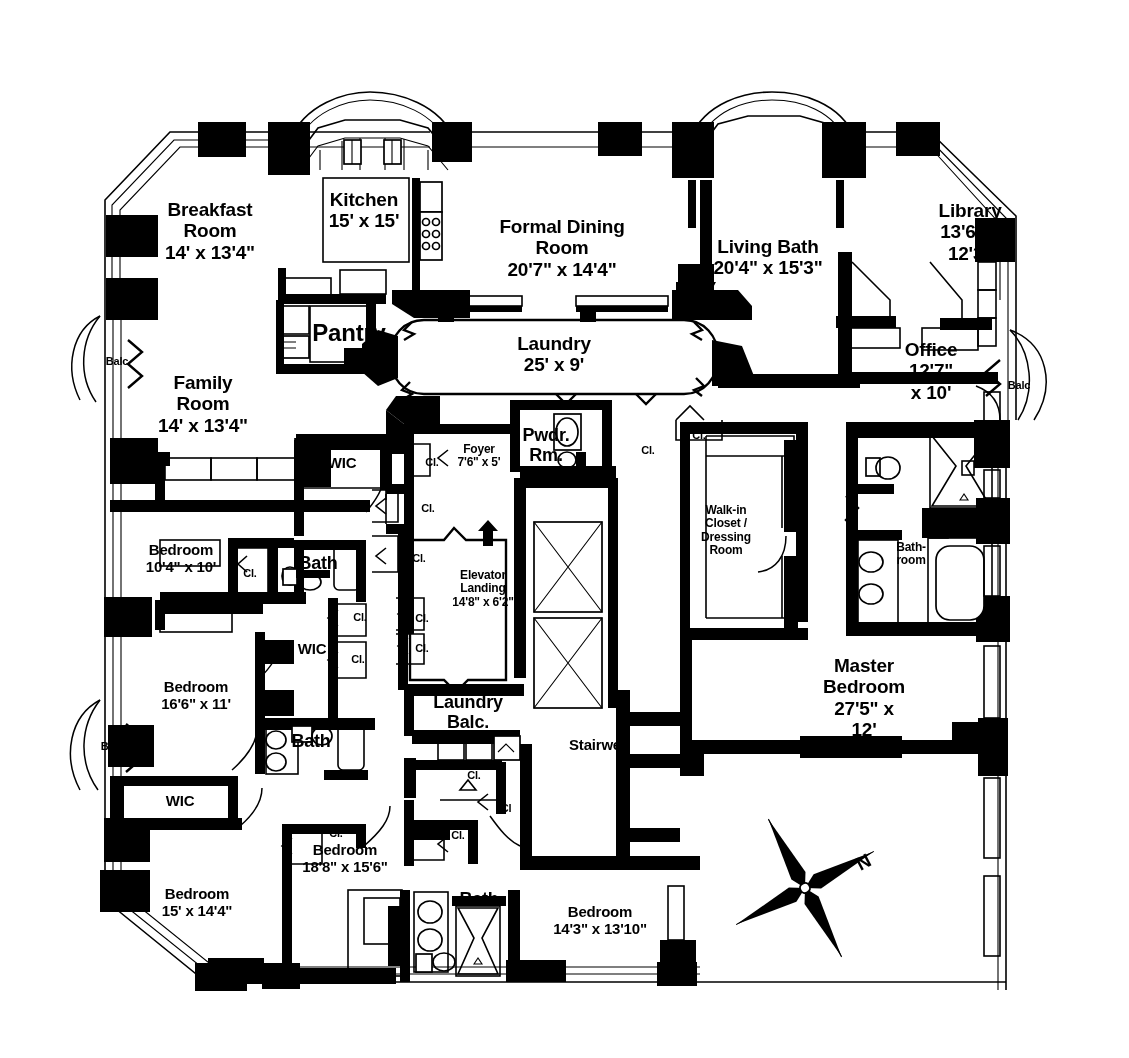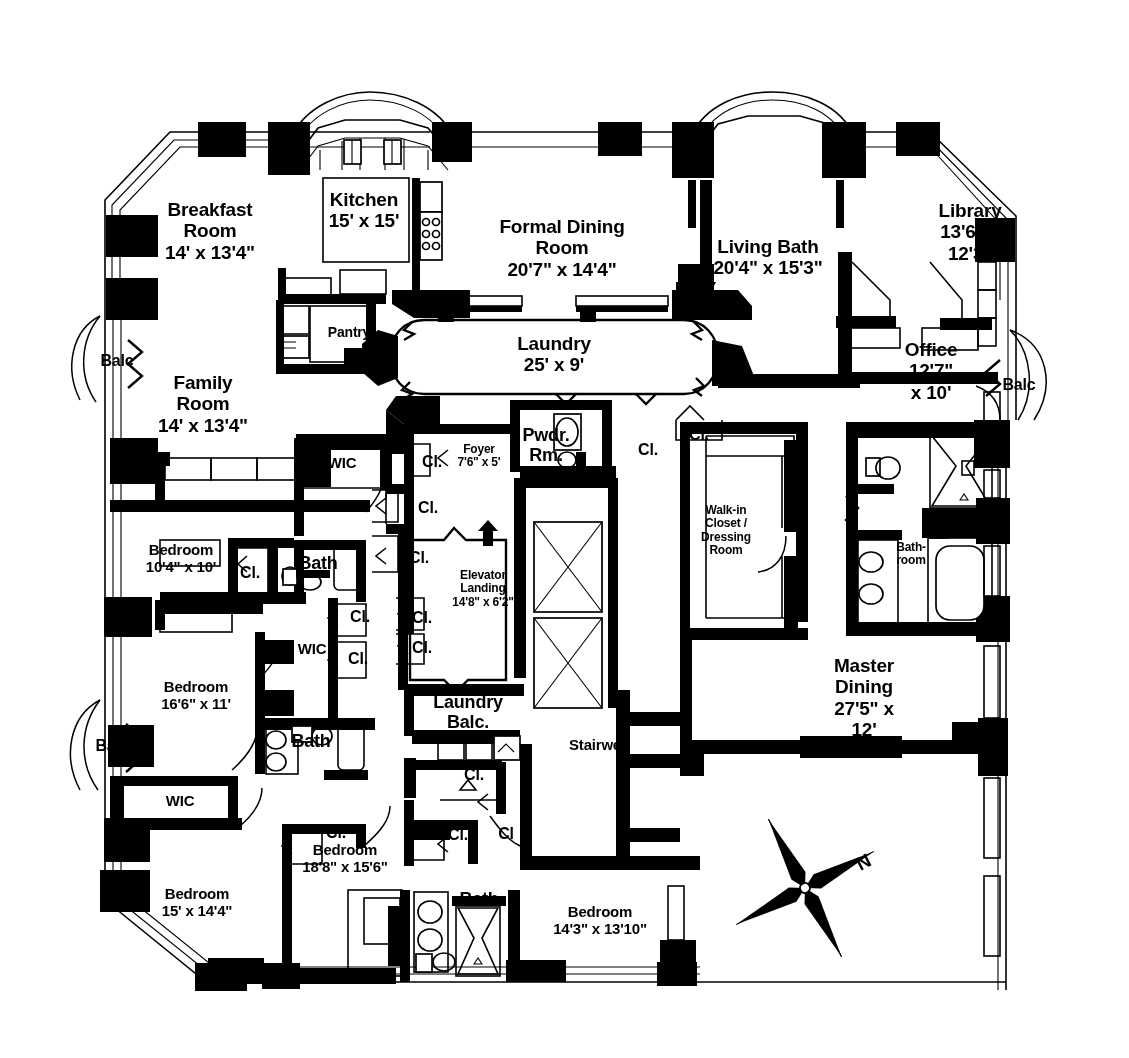--- a/index.html
+++ b/index.html
@@ -18,25 +18,25 @@
     text-align:center;
     line-height:1.12;
     font-weight:700;
     color:#000;
     white-space:pre-line;
     letter-spacing:-0.2px;
     transform:translate(-50%,-50%);
     pointer-events:none;
   }
   .t19{font-size:19px;}
-  .t18{font-size:14px;}
+  .t18{font-size:24px;}
   .t17{font-size:15px;}
   .t16{font-size:12px;}
   .t15{font-size:18px;}
-  .t14{font-size:16px;}
+  .t14{font-size:11px;}
   .wall{fill:#000;stroke:none;}
   .thin{fill:none;stroke:#000;stroke-width:1.6;}
   .thin2{fill:none;stroke:#000;stroke-width:2.4;}
   .hair{fill:none;stroke:#000;stroke-width:1.1;}
   .fix{fill:none;stroke:#000;stroke-width:1.7;}
   .fixf{fill:#fff;stroke:#000;stroke-width:1.7;}
   .door{fill:none;stroke:#000;stroke-width:1.5;}
   .wht{fill:#fff;stroke:none;}
 </style>
 </head>
@@ -509,21 +509,21 @@
       <div class="lbl t15" style="left: 546px; top: 445px;"><span>Pwdr.
 Rm.</span></div>
       <div class="lbl t16" style="left: 483px; top: 589px;"><span>Elevator
 Landing</span><br><span>14'8" x 6'2"</span></div>
       <div class="lbl t16" style="left: 726px; top: 531px;"><span>Walk-in
 Closet /
 Dressing
 Room</span></div>
       <div class="lbl t16" style="left: 911px; top: 554px;"><span>Bath-
 room</span></div>
-      <div class="lbl t19" style="left: 864px; top: 698px;"><span>Master Dining</span><br><span>27'5" x 12'</span></div>
+      <div class="lbl t19" style="left: 864px; top: 698px;"><span>Master Bedroom</span><br><span>27'5" x 12'</span></div>
       <div class="lbl t17" style="left: 181px; top: 559px;"><span>Bedroom</span><br><span>10'4" x 10'</span></div>
       <div class="lbl t17" style="left: 196px; top: 696px;"><span>Bedroom</span><br><span>16'6" x 11'</span></div>
       <div class="lbl t17" style="left: 197px; top: 903px;"><span>Bedroom</span><br><span>15' x 14'4"</span></div>
       <div class="lbl t17" style="left: 345px; top: 859px;"><span>Bedroom</span><br><span>18'8" x 15'6"</span></div>
       <div class="lbl t17" style="left: 600px; top: 921px;"><span>Bedroom</span><br><span>14'3" x 13'10"</span></div>
       <div class="lbl t15" style="left: 468px; top: 712px;"><span>Laundry
 Balc.</span></div>
       <div class="lbl t17" style="left: 599px; top: 745px;"><span>Stairwell</span></div>
     </div>
 <div id="small-labels">
@@ -540,19 +540,19 @@
       <div class="lbl t14" style="left: 428px; top: 508px;">Cl.</div>
       <div class="lbl t14" style="left: 419px; top: 558px;">Cl.</div>
       <div class="lbl t14" style="left: 422px; top: 618px;">Cl.</div>
       <div class="lbl t14" style="left: 422px; top: 648px;">Cl.</div>
       <div class="lbl t14" style="left: 250px; top: 573px;">Cl.</div>
       <div class="lbl t14" style="left: 360px; top: 617px;">Cl.</div>
       <div class="lbl t14" style="left: 358px; top: 659px;">Cl.</div>
       <div class="lbl t14" style="left: 648px; top: 450px;">Cl.</div>
       <div class="lbl t14" style="left: 699px; top: 435px;">Cl.</div>
       <div class="lbl t14" style="left: 474px; top: 775px;">Cl.</div>
-      <div class="lbl t14" style="left: 506px; top: 806px; margin-top: 28px;">Cl</div>
+      <div class="lbl t14" style="left: 506px; top: 780px; margin-top: 28px;">Cl</div>
       <div class="lbl t14" style="left: 336px; top: 833px;">Cl.</div>
       <div class="lbl t14" style="left: 458px; top: 835px;">Cl.</div>
     </div>
 <div id="compass-label" style="position:absolute;left:868px;top:858px;font-weight:700;font-size:19px;transform:rotate(-28deg) translate(-50%,-50%);">N</div>
 
 </div>
 
 </body></html>

